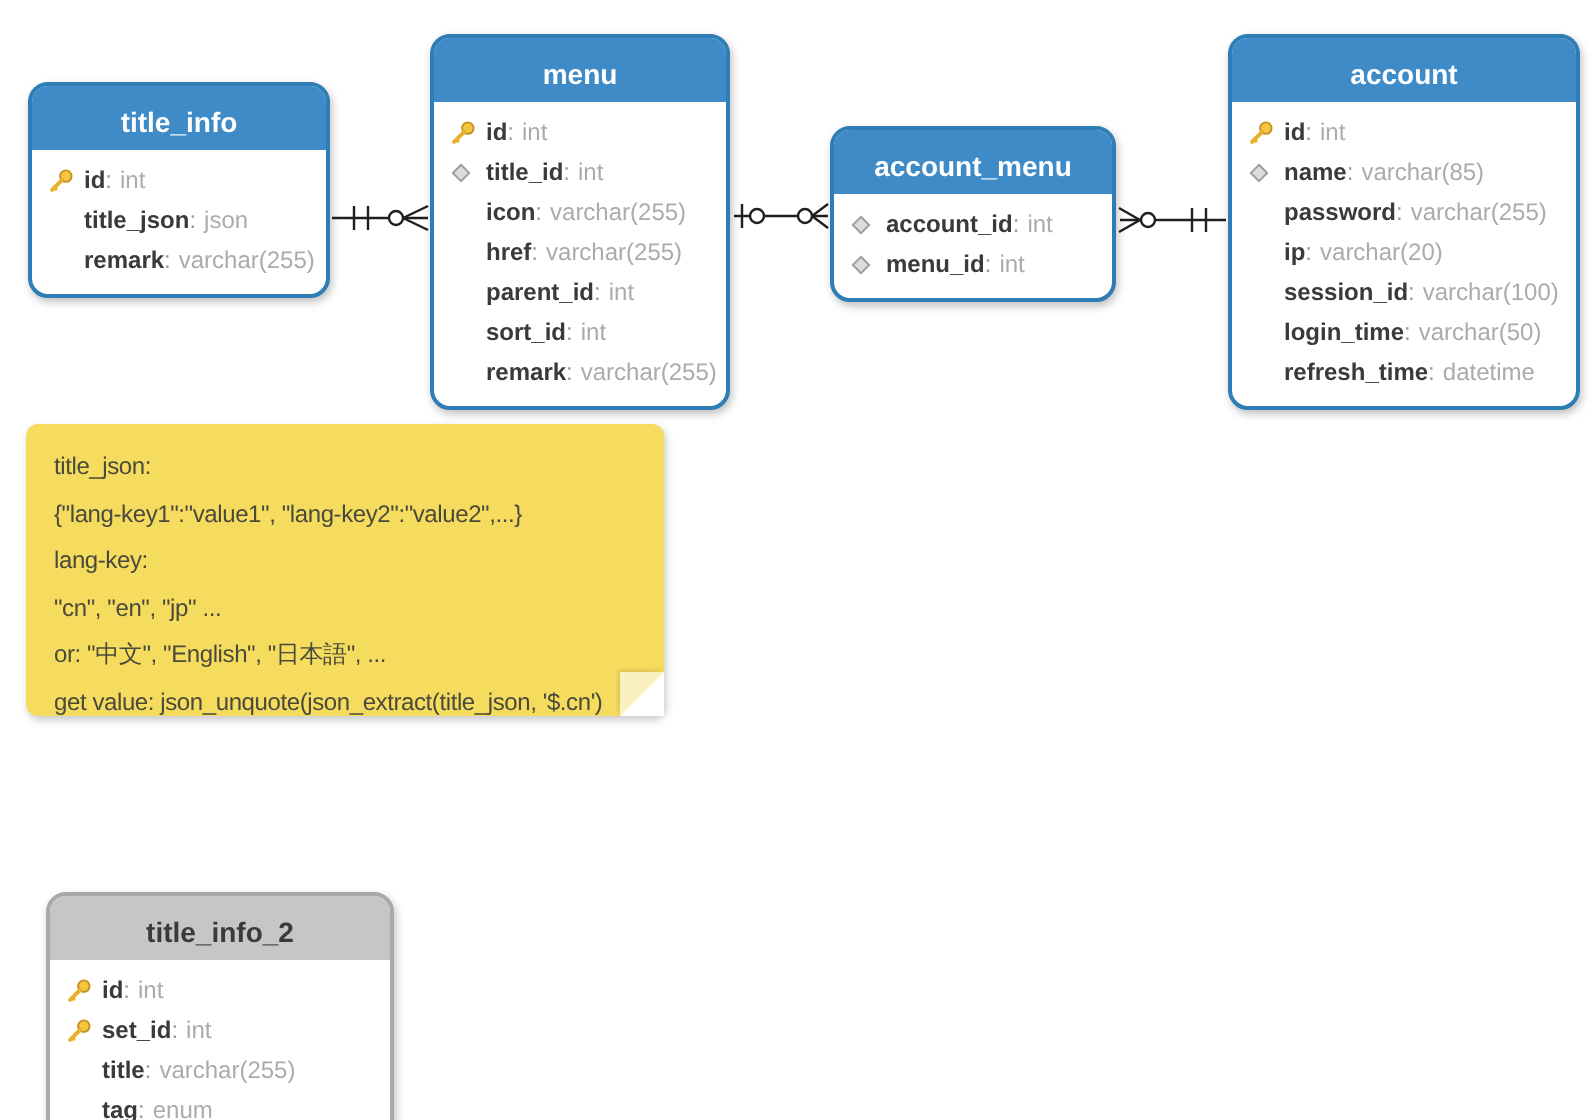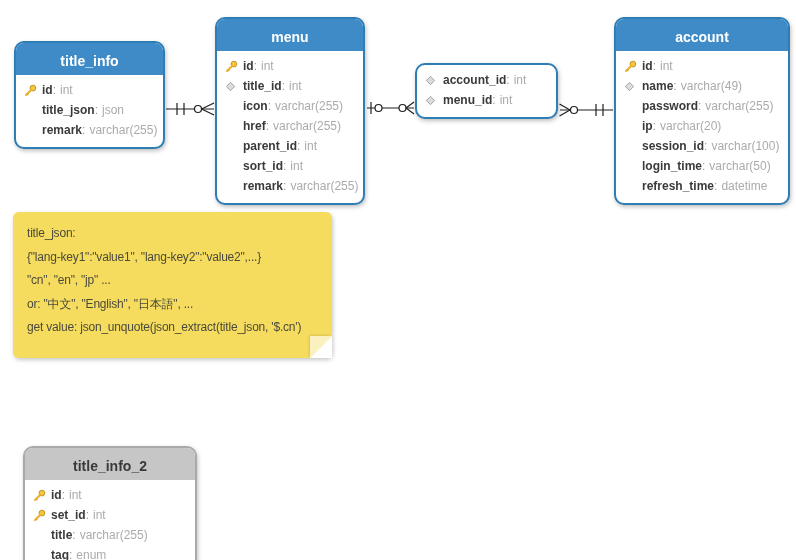--- a/index.html
+++ b/index.html
@@ -192,20 +192,21 @@
       <div class="row">
         <span class="icon-cell"></span>
         <span class="fname">remark</span>
           <span class="fsep">:</span>
           <span class="ftype">varchar(255)</span>
       </div>
     </div>
   </div>
 
   <div class="db-table" style="left:415px;top:63px;width:143px;">
+    <div class="hdr">account_menu</div>
     <div class="tbody">
       <div class="row">
         <span class="icon-cell">
             <svg width="11" height="11" viewBox="0 0 12 12">
               <path d="M6 1.5 L10.5 6 L6 10.5 L1.5 6 Z" fill="#dcdcdc" stroke="#9c9c9c"></path>
             </svg>
           </span>
         <span class="fname">account_id</span>
           <span class="fsep">:</span>
           <span class="ftype">int</span>
@@ -239,21 +240,21 @@
           <span class="ftype">int</span>
       </div>
       <div class="row">
         <span class="icon-cell">
             <svg width="11" height="11" viewBox="0 0 12 12">
               <path d="M6 1.5 L10.5 6 L6 10.5 L1.5 6 Z" fill="#dcdcdc" stroke="#9c9c9c"></path>
             </svg>
           </span>
         <span class="fname">name</span>
           <span class="fsep">:</span>
-          <span class="ftype">varchar(49)</span>
+          <span class="ftype">varchar(85)</span>
       </div>
       <div class="row">
         <span class="icon-cell"></span>
         <span class="fname">password</span>
           <span class="fsep">:</span>
           <span class="ftype">varchar(255)</span>
       </div>
       <div class="row">
         <span class="icon-cell"></span>
         <span class="fname">ip</span>
@@ -277,20 +278,21 @@
         <span class="fname">refresh_time</span>
           <span class="fsep">:</span>
           <span class="ftype">datetime</span>
       </div>
     </div>
   </div>
 
   <div class="note">
     <div class="nline">title_json:</div>
     <div class="nline">{"lang-key1":"value1", "lang-key2":"value2",...}</div>
+    <div class="nline">lang-key:</div>
     <div class="nline">"cn", "en", "jp" ...</div>
     <div class="nline">or: "中文", "English", "日本語", ...</div>
     <div class="nline">get value: json_unquote(json_extract(title_json, '$.cn')</div>
     <div class="fold-flap"></div>
     <div class="fold-cover"></div>
   </div>
 
   <div class="db-table gray" style="left:23px;top:408px;width:174px;">
     <div class="hdr">title_info_2</div>
     <div class="tbody">

